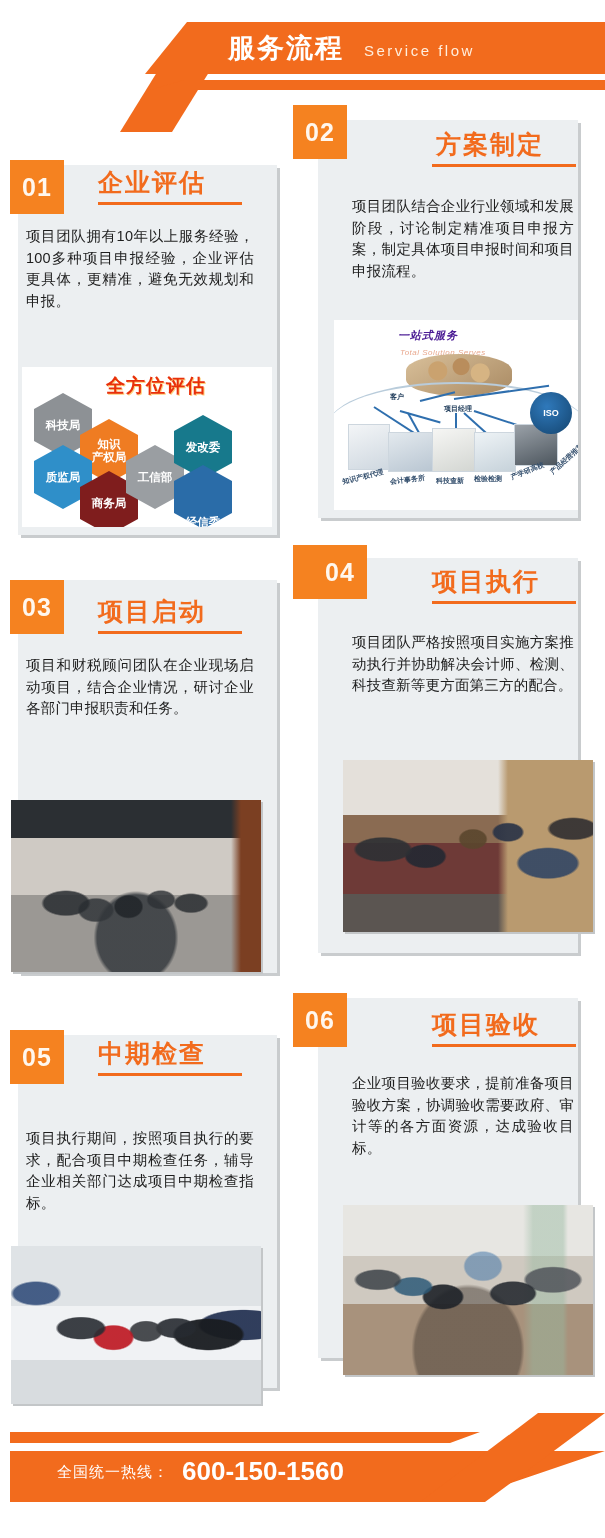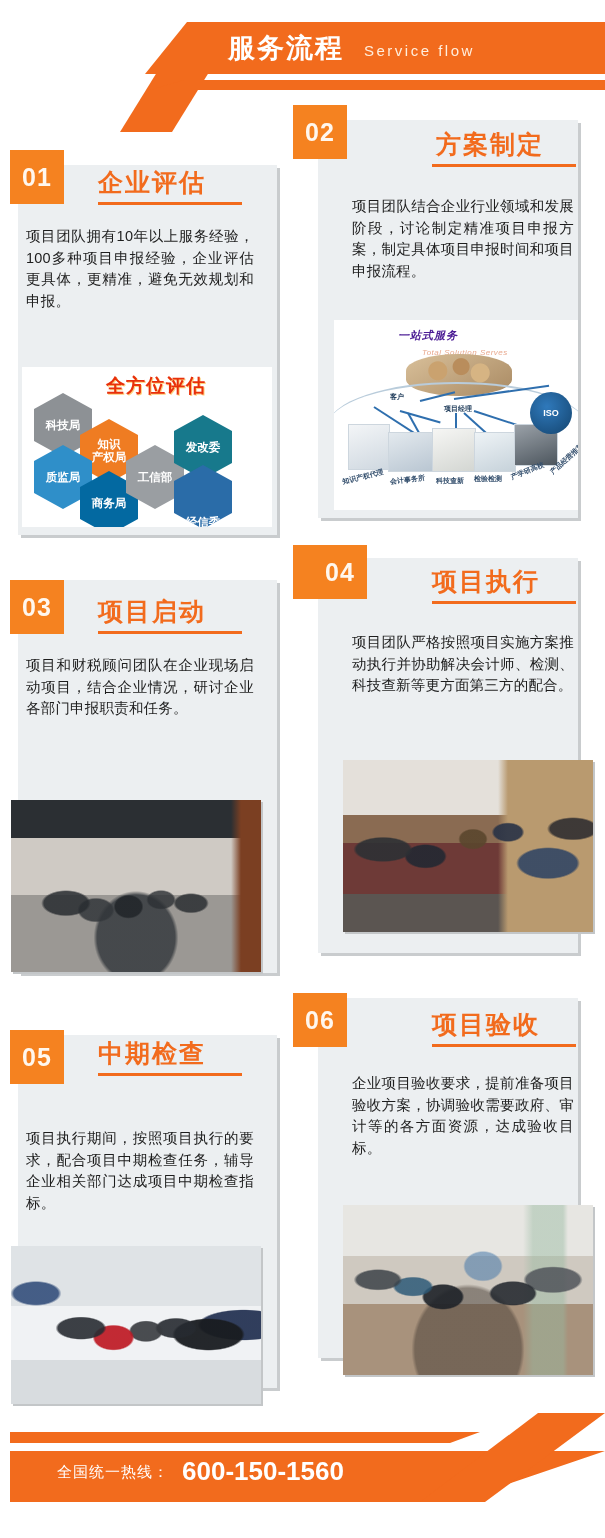--- a/index.html
+++ b/index.html
@@ -208,37 +208,37 @@
 
   <div class="header">
     <div class="hdr-wedge"></div>
     <div class="hdr-band"></div>
     <div class="hdr-stripe"></div>
     <div class="hdr-title">服务流程</div>
     <div class="hdr-sub">Service flow</div>
   </div>
 
   <div class="card" style="left:18px;top:165px;width:259px;height:370px;"></div>
-  <div class="badge" style="left:10px;top:150px;">01</div>
+  <div class="badge" style="left:10px;top:160px;">01</div>
   <div class="card-title" style="left:98px;top:166px;">企业评估</div>
   <div class="title-rule" style="left:98px;top:202px;width:144px;"></div>
   <div class="card-body" style="left:26px;top:226px;width:228px;">项目团队拥有10年以上服务经验，100多种项目申报经验，企业评估更具体，更精准，避免无效规划和申报。</div>
 
   <div class="hexwrap" style="left:22px;top:367px;width:250px;height:160px;">
     <div class="hexttl" style="left:84px;top:6px;">全方位评估</div>
     <div class="hex" style="left:12px;top:26px;background:#8d9195;">
       <span>科技局</span>
     </div>
     <div class="hex" style="left:58px;top:52px;background:#ef7c22;">
       <span>知识<br>产权局</span>
     </div>
     <div class="hex" style="left:12px;top:78px;background:#2f8fc9;">
       <span>质监局</span>
     </div>
-    <div class="hex" style="left:58px;top:104px;background:#0369a1;">
+    <div class="hex" style="left:58px;top:104px;background:#7f1d1d;">
       <span>商务局</span>
     </div>
     <div class="hex" style="left:104px;top:78px;background:#9a9ea2;">
       <span>工信部</span>
     </div>
     <div class="hex" style="left:152px;top:48px;background:#17798c;">
       <span>发改委</span>
     </div>
     <div class="hex" style="left:152px;top:98px;background:#2a6ca8;align-items:flex-end;">
       <span>经信委</span>
@@ -246,21 +246,21 @@
   </div>
 
   <div class="card" style="left:318px;top:120px;width:260px;height:398px;"></div>
   <div class="badge" style="left:293px;top:105px;">02</div>
   <div class="card-title" style="left:436px;top:128px;font-family:Liberation Mono, monospace;">方案制定</div>
   <div class="title-rule" style="left:432px;top:164px;width:144px;"></div>
   <div class="card-body" style="left:352px;top:196px;width:222px;">项目团队结合企业行业领域和发展阶段，讨论制定精准项目申报方案，制定具体项目申报时间和项目申报流程。</div>
 
   <div class="oswrap" style="left:334px;top:320px;width:244px;height:190px;">
     <div class="os-ttl" style="left:64px;top:8px;">一站式服务</div>
-    <div class="os-sub" style="left:66px;top:28px;margin-left:22px;">Total Solution Serves</div>
+    <div class="os-sub" style="left:66px;top:28px;">Total Solution Serves</div>
 
     <div class="os-photo" style="left:72px;top:34px;width:106px;height:42px;"></div>
 
     <div class="os-sweep" style="left:-6px;top:62px;width:258px;height:86px;"></div>
 
     <div class="os-arrow" style="left:86px;top:80px;width:36px;transform:rotate(-14deg);"></div>
     <div class="os-arrow" style="left:66px;top:90px;width:42px;transform:rotate(16deg);"></div>
     <div class="os-arrow" style="left:120px;top:78px;width:96px;transform:rotate(-8deg);"></div>
     <div class="os-arrow" style="left:40px;top:86px;width:66px;transform:rotate(33deg);"></div>
     <div class="os-arrow" style="left:74px;top:92px;width:52px;transform:rotate(61deg);"></div>

